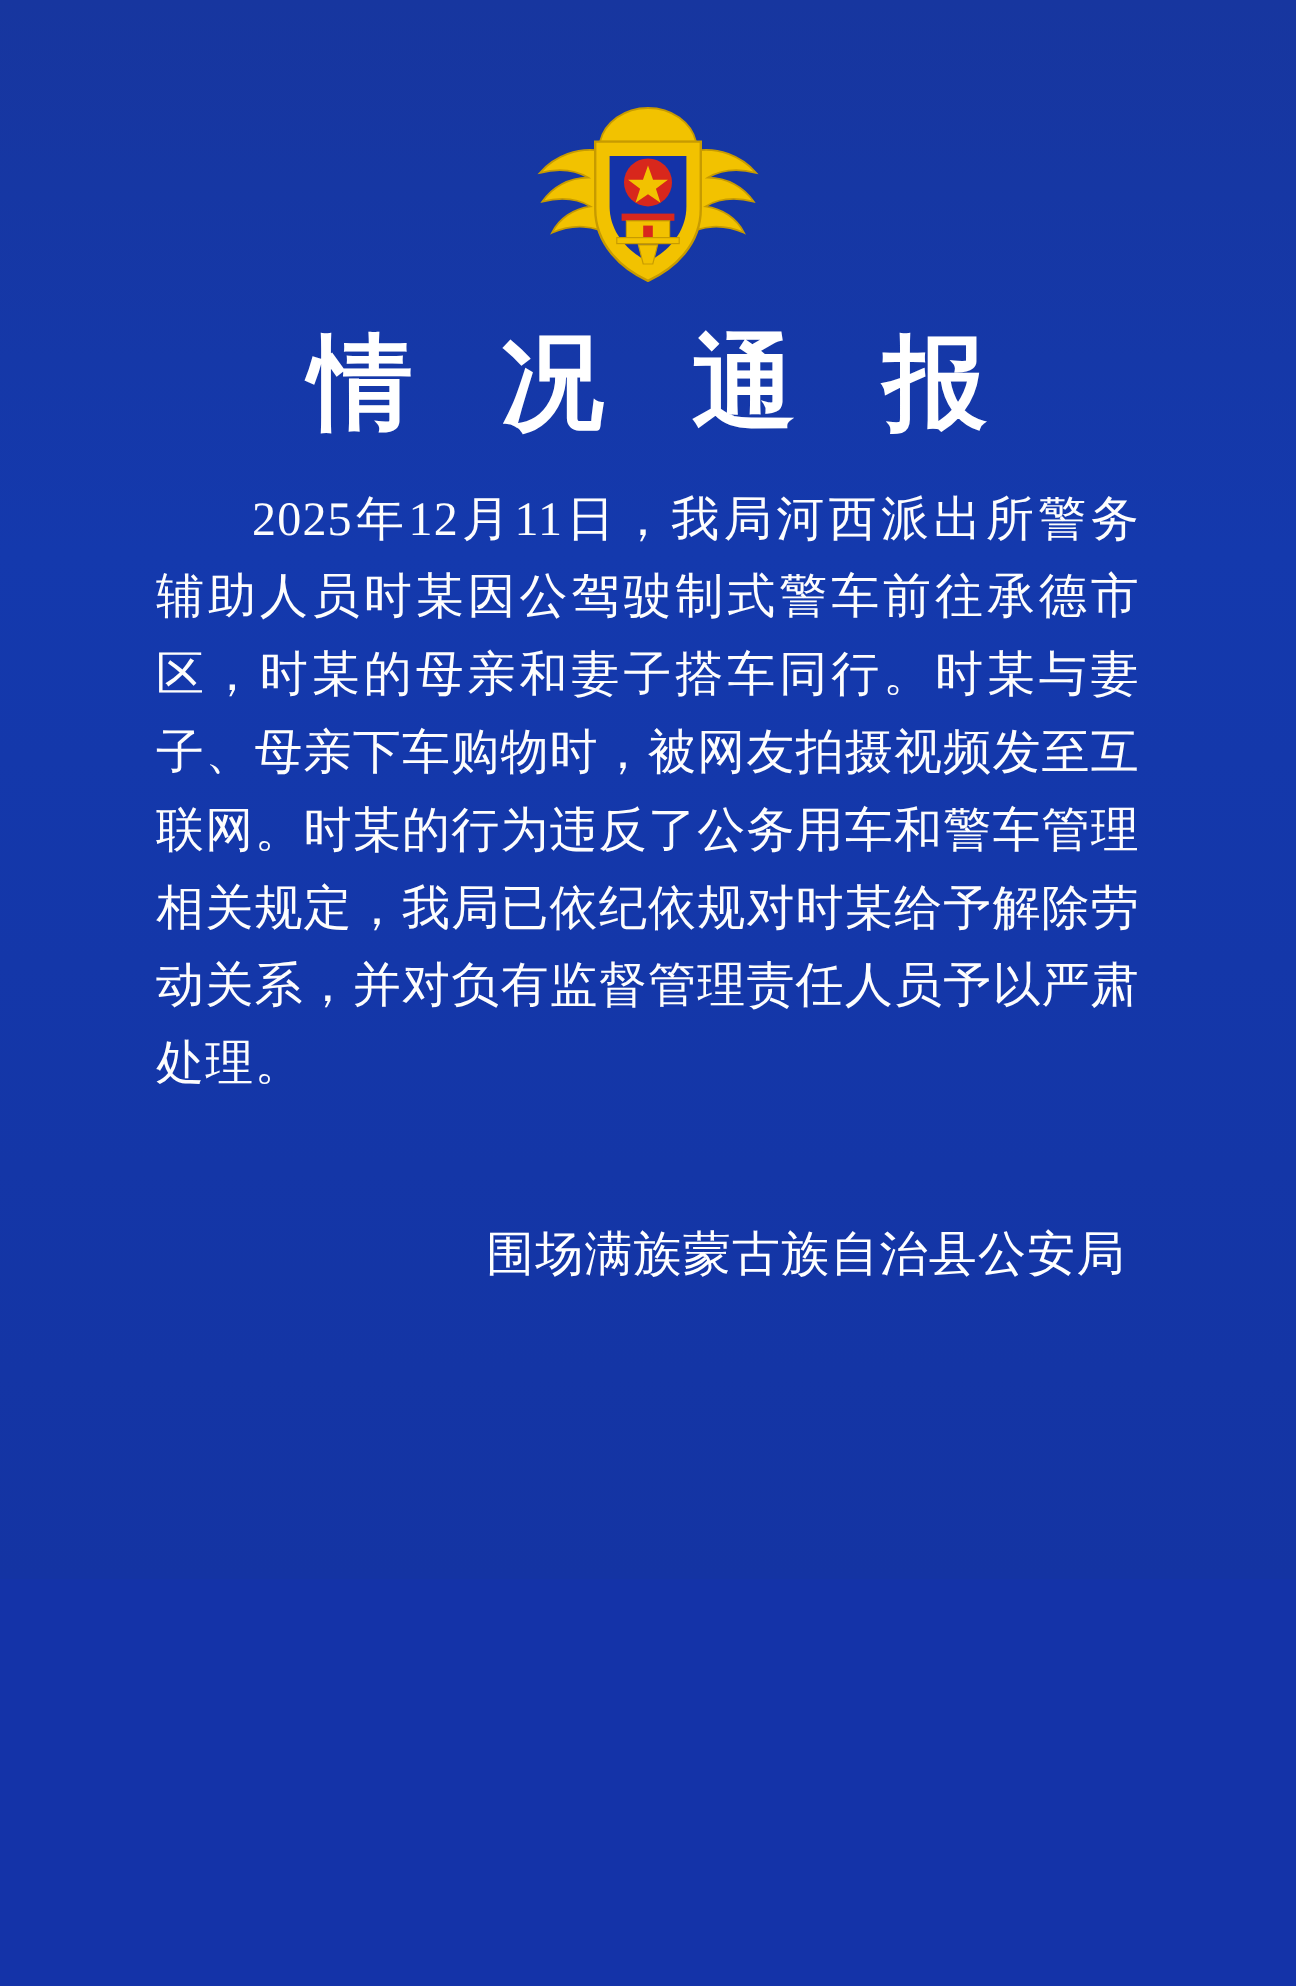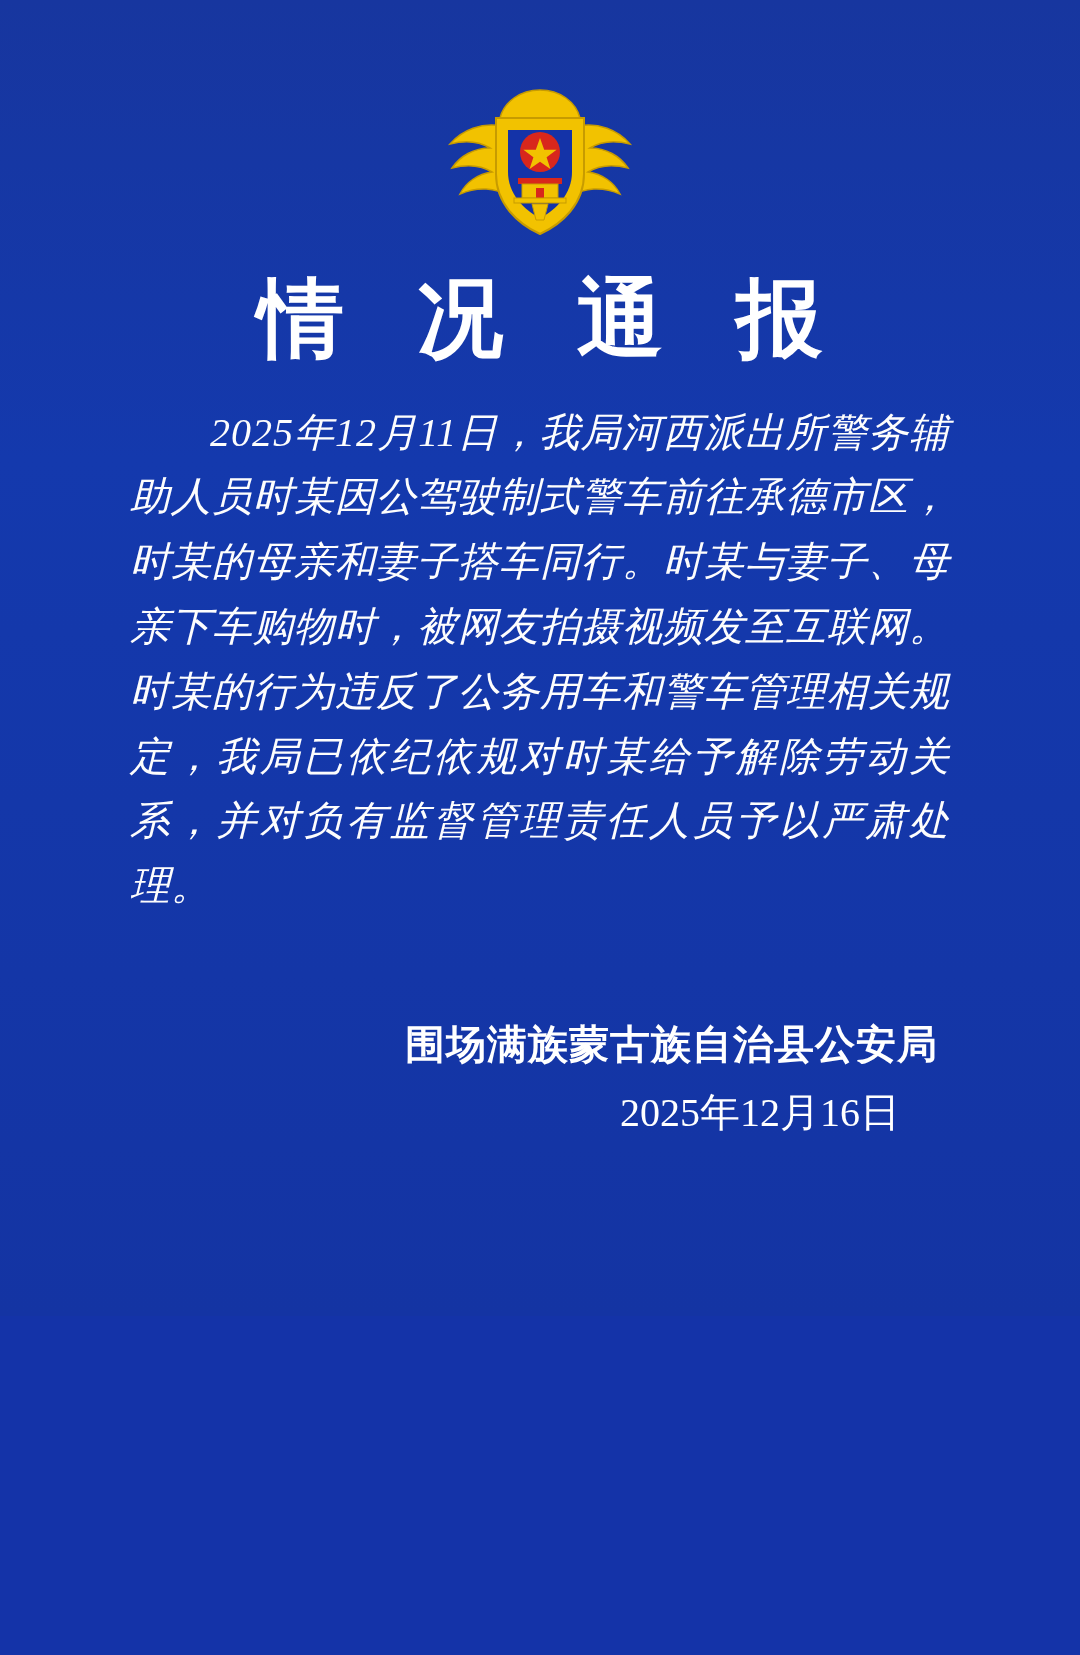--- a/index.html
+++ b/index.html
@@ -52,33 +52,31 @@
   .para {
     font-size: 40px;
     line-height: 1.62;
     letter-spacing: 1px;
     text-align: justify;
     text-justify: inter-ideograph;
     text-indent: 80px;
     color: #fdfdfd;
     margin: 0 0 6px 0;
     padding: 0 10px;
-    font-style: italic;
   }
   
   .signature {
     margin-top: 96px;
     text-align: right;
     padding-right: 22px;
   }
   .sig-org {
     font-size: 40px;
     line-height: 1.5;
     letter-spacing: 1px;
-    font-weight: bold;
   }
   .sig-date {
     font-size: 40px;
     line-height: 1.5;
     margin-top: 8px;
     padding-right: 38px;
   }
 </style>
 </head>
 <body>
@@ -113,16 +111,15 @@
   </div>
 
   <div class="title">情 况 通 报</div>
 
   <div class="body-text">
     <p class="para">2025年12月11日，我局河西派出所警务辅助人员时某因公驾驶制式警车前往承德市区，时某的母亲和妻子搭车同行。时某与妻子、母亲下车购物时，被网友拍摄视频发至互联网。时某的行为违反了公务用车和警车管理相关规定，我局已依纪依规对时某给予解除劳动关系，并对负有监督管理责任人员予以严肃处理。</p>
   </div>
 
   <div class="signature">
     <div class="sig-org">围场满族蒙古族自治县公安局</div>
-    <div class="sig-date">2025年12月16日</div>
   </div>
 
 </div>
 
 </body></html>

